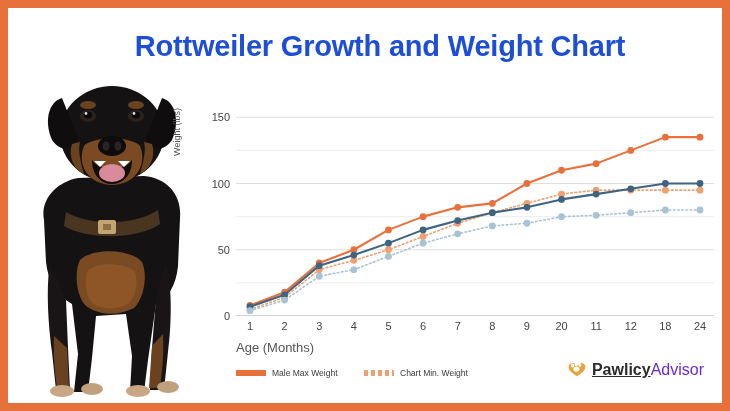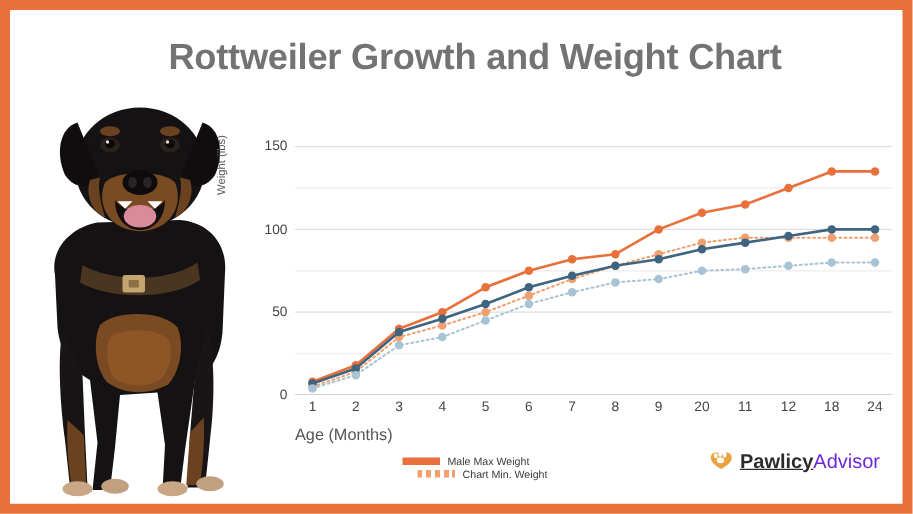--- a/index.html
+++ b/index.html
@@ -15,21 +15,21 @@
     box-sizing:border-box;
     border:8px solid #E8703A;
     background:#ffffff;
   }
   #title{
     position:absolute;
     left:0;right:0;top:22px;
     text-align:center;
     font-size:29px;
     font-weight:bold;
-    color:#737373;
+    color:#1d4ed8;
     letter-spacing:-0.2px;
     padding-left:30px;
   }
   
   #dog-photo{
     position:absolute;
     left:14px;top:52px;
     width:178px;height:338px;
     overflow:hidden;
   }
@@ -87,23 +87,21 @@
     font-size:13px;color:#555;
   }
   
   #legend{
     position:absolute;
     left:228px;top:356px;
     width:300px;
   }
   .legend-row{
     display:flex;
-    align-items:center;
     height:17px;
-    flex-direction:column;
   }
   .legend-item{
     display:flex;
     align-items:center;
   }
   .legend-item.first{width:128px;}
   .sw{
     width:30px;height:6px;
     margin-right:6px;
     flex:none;

